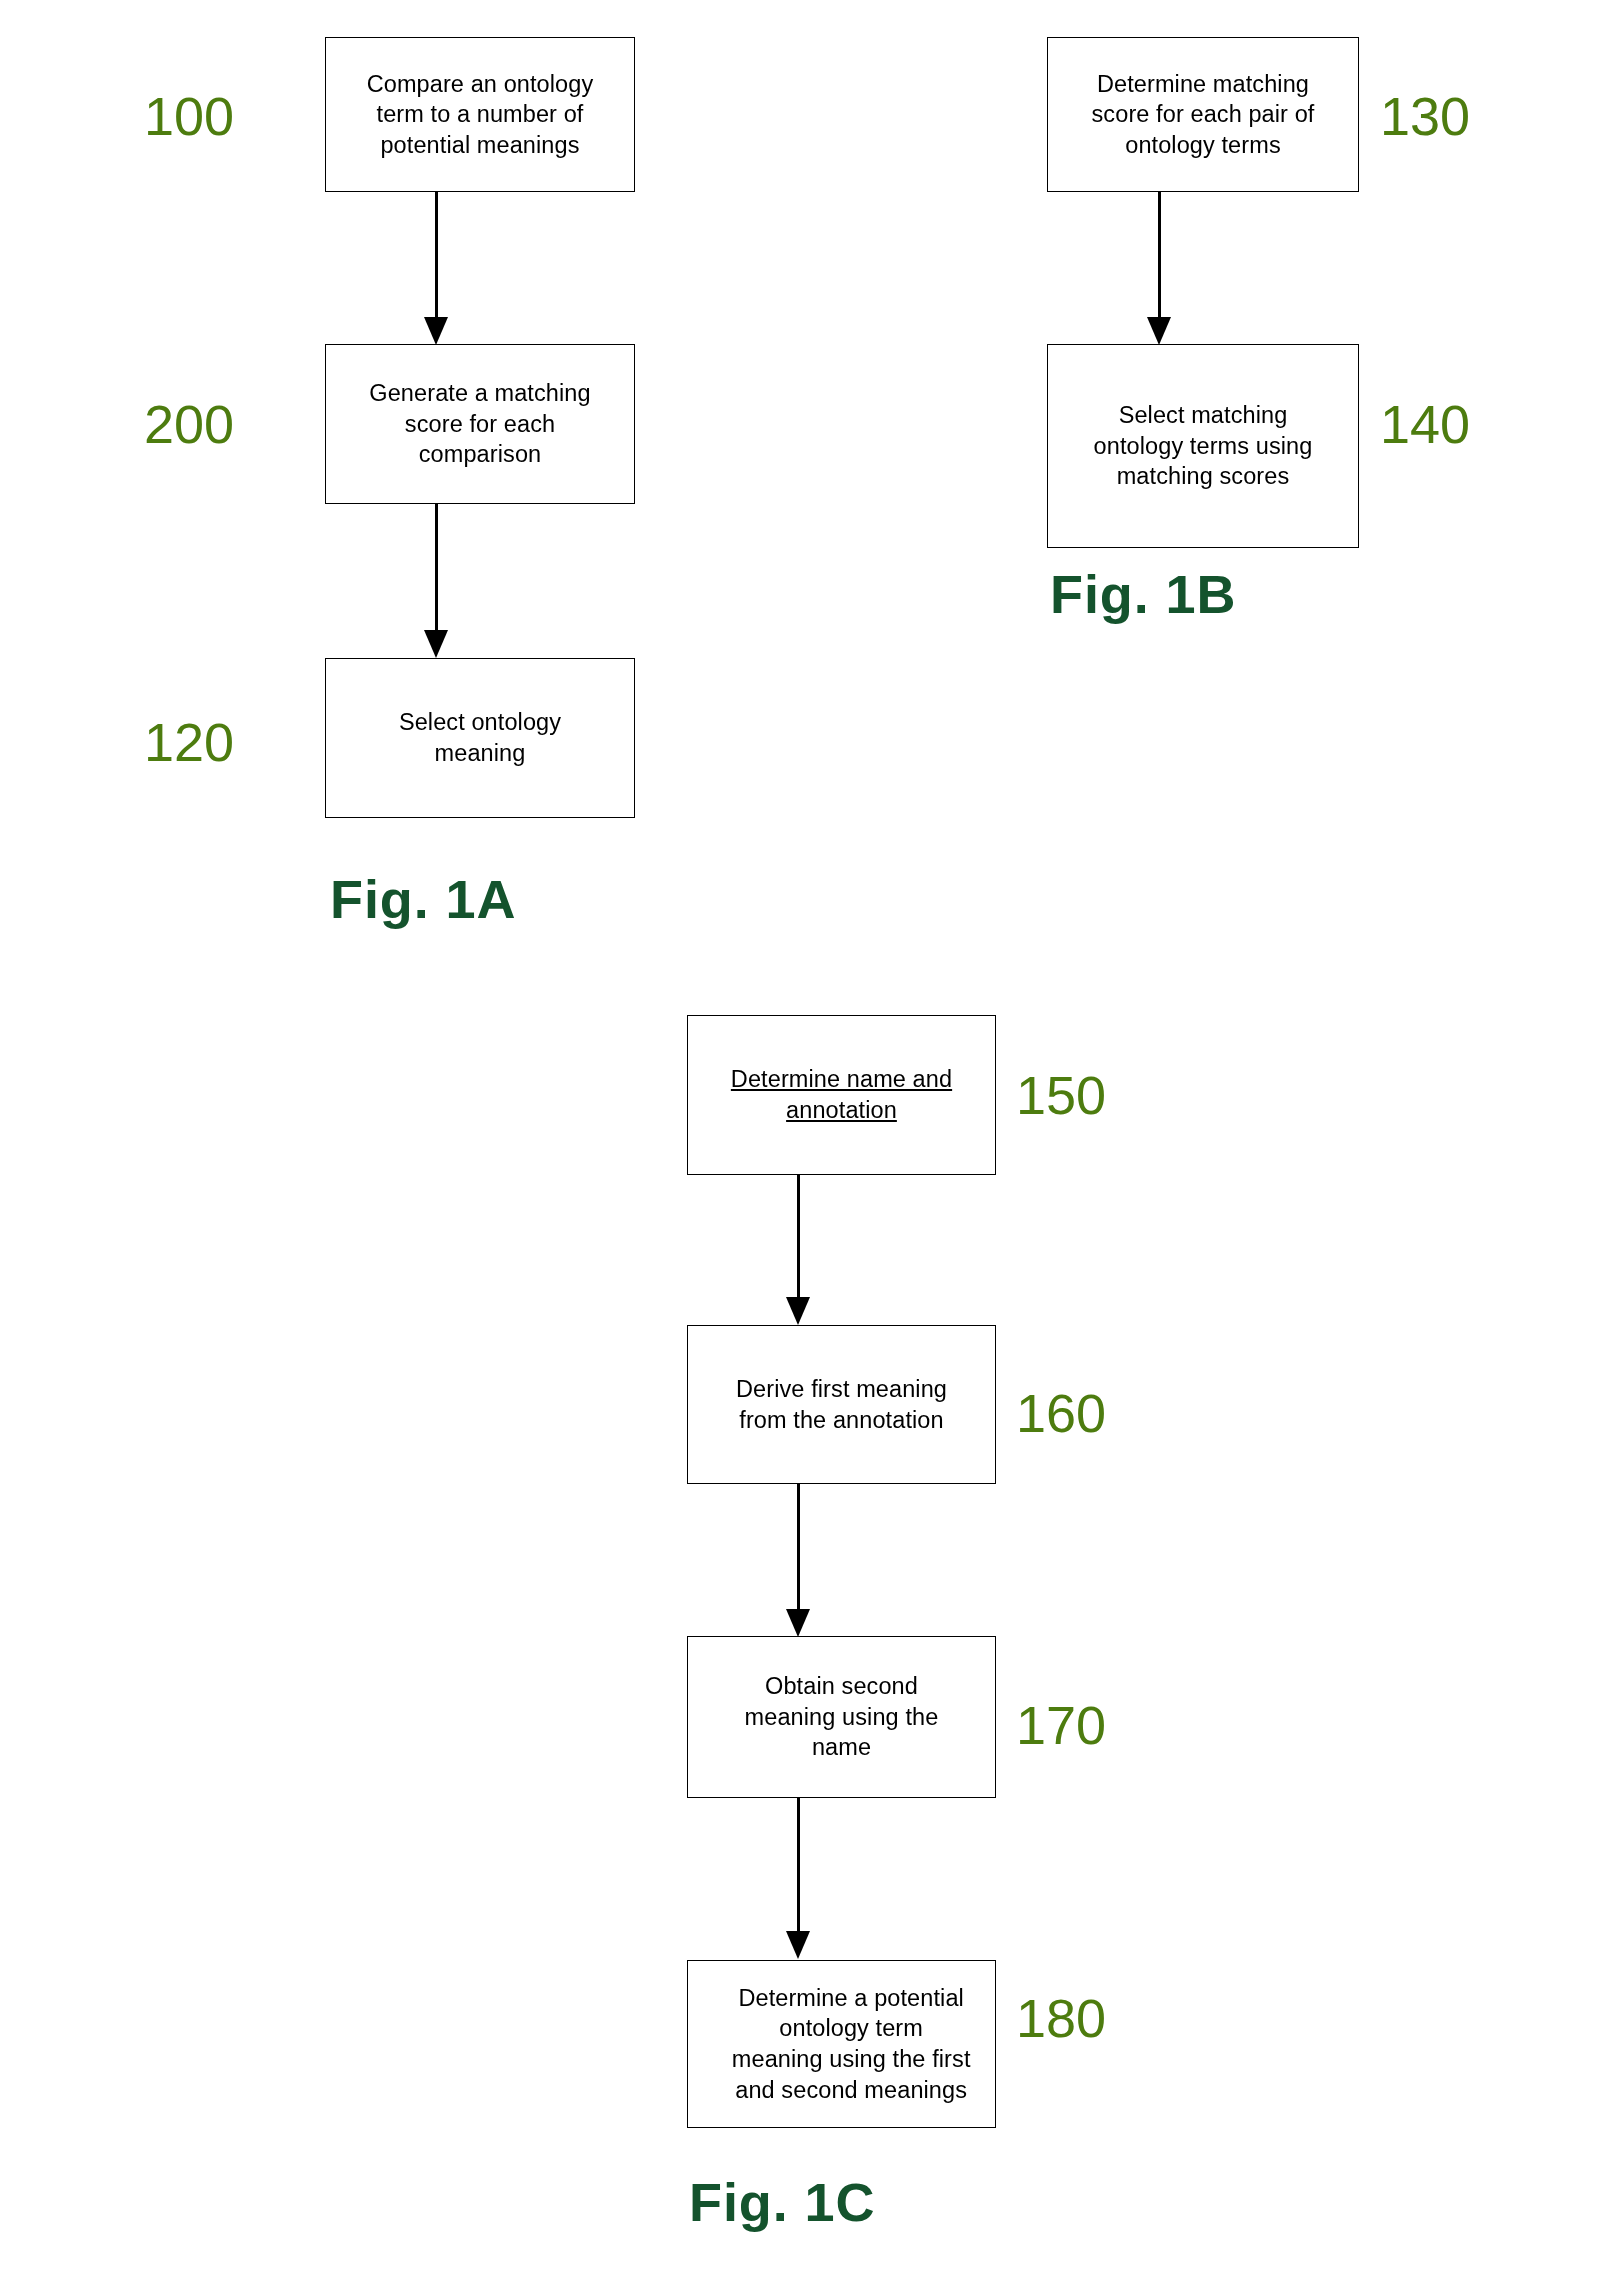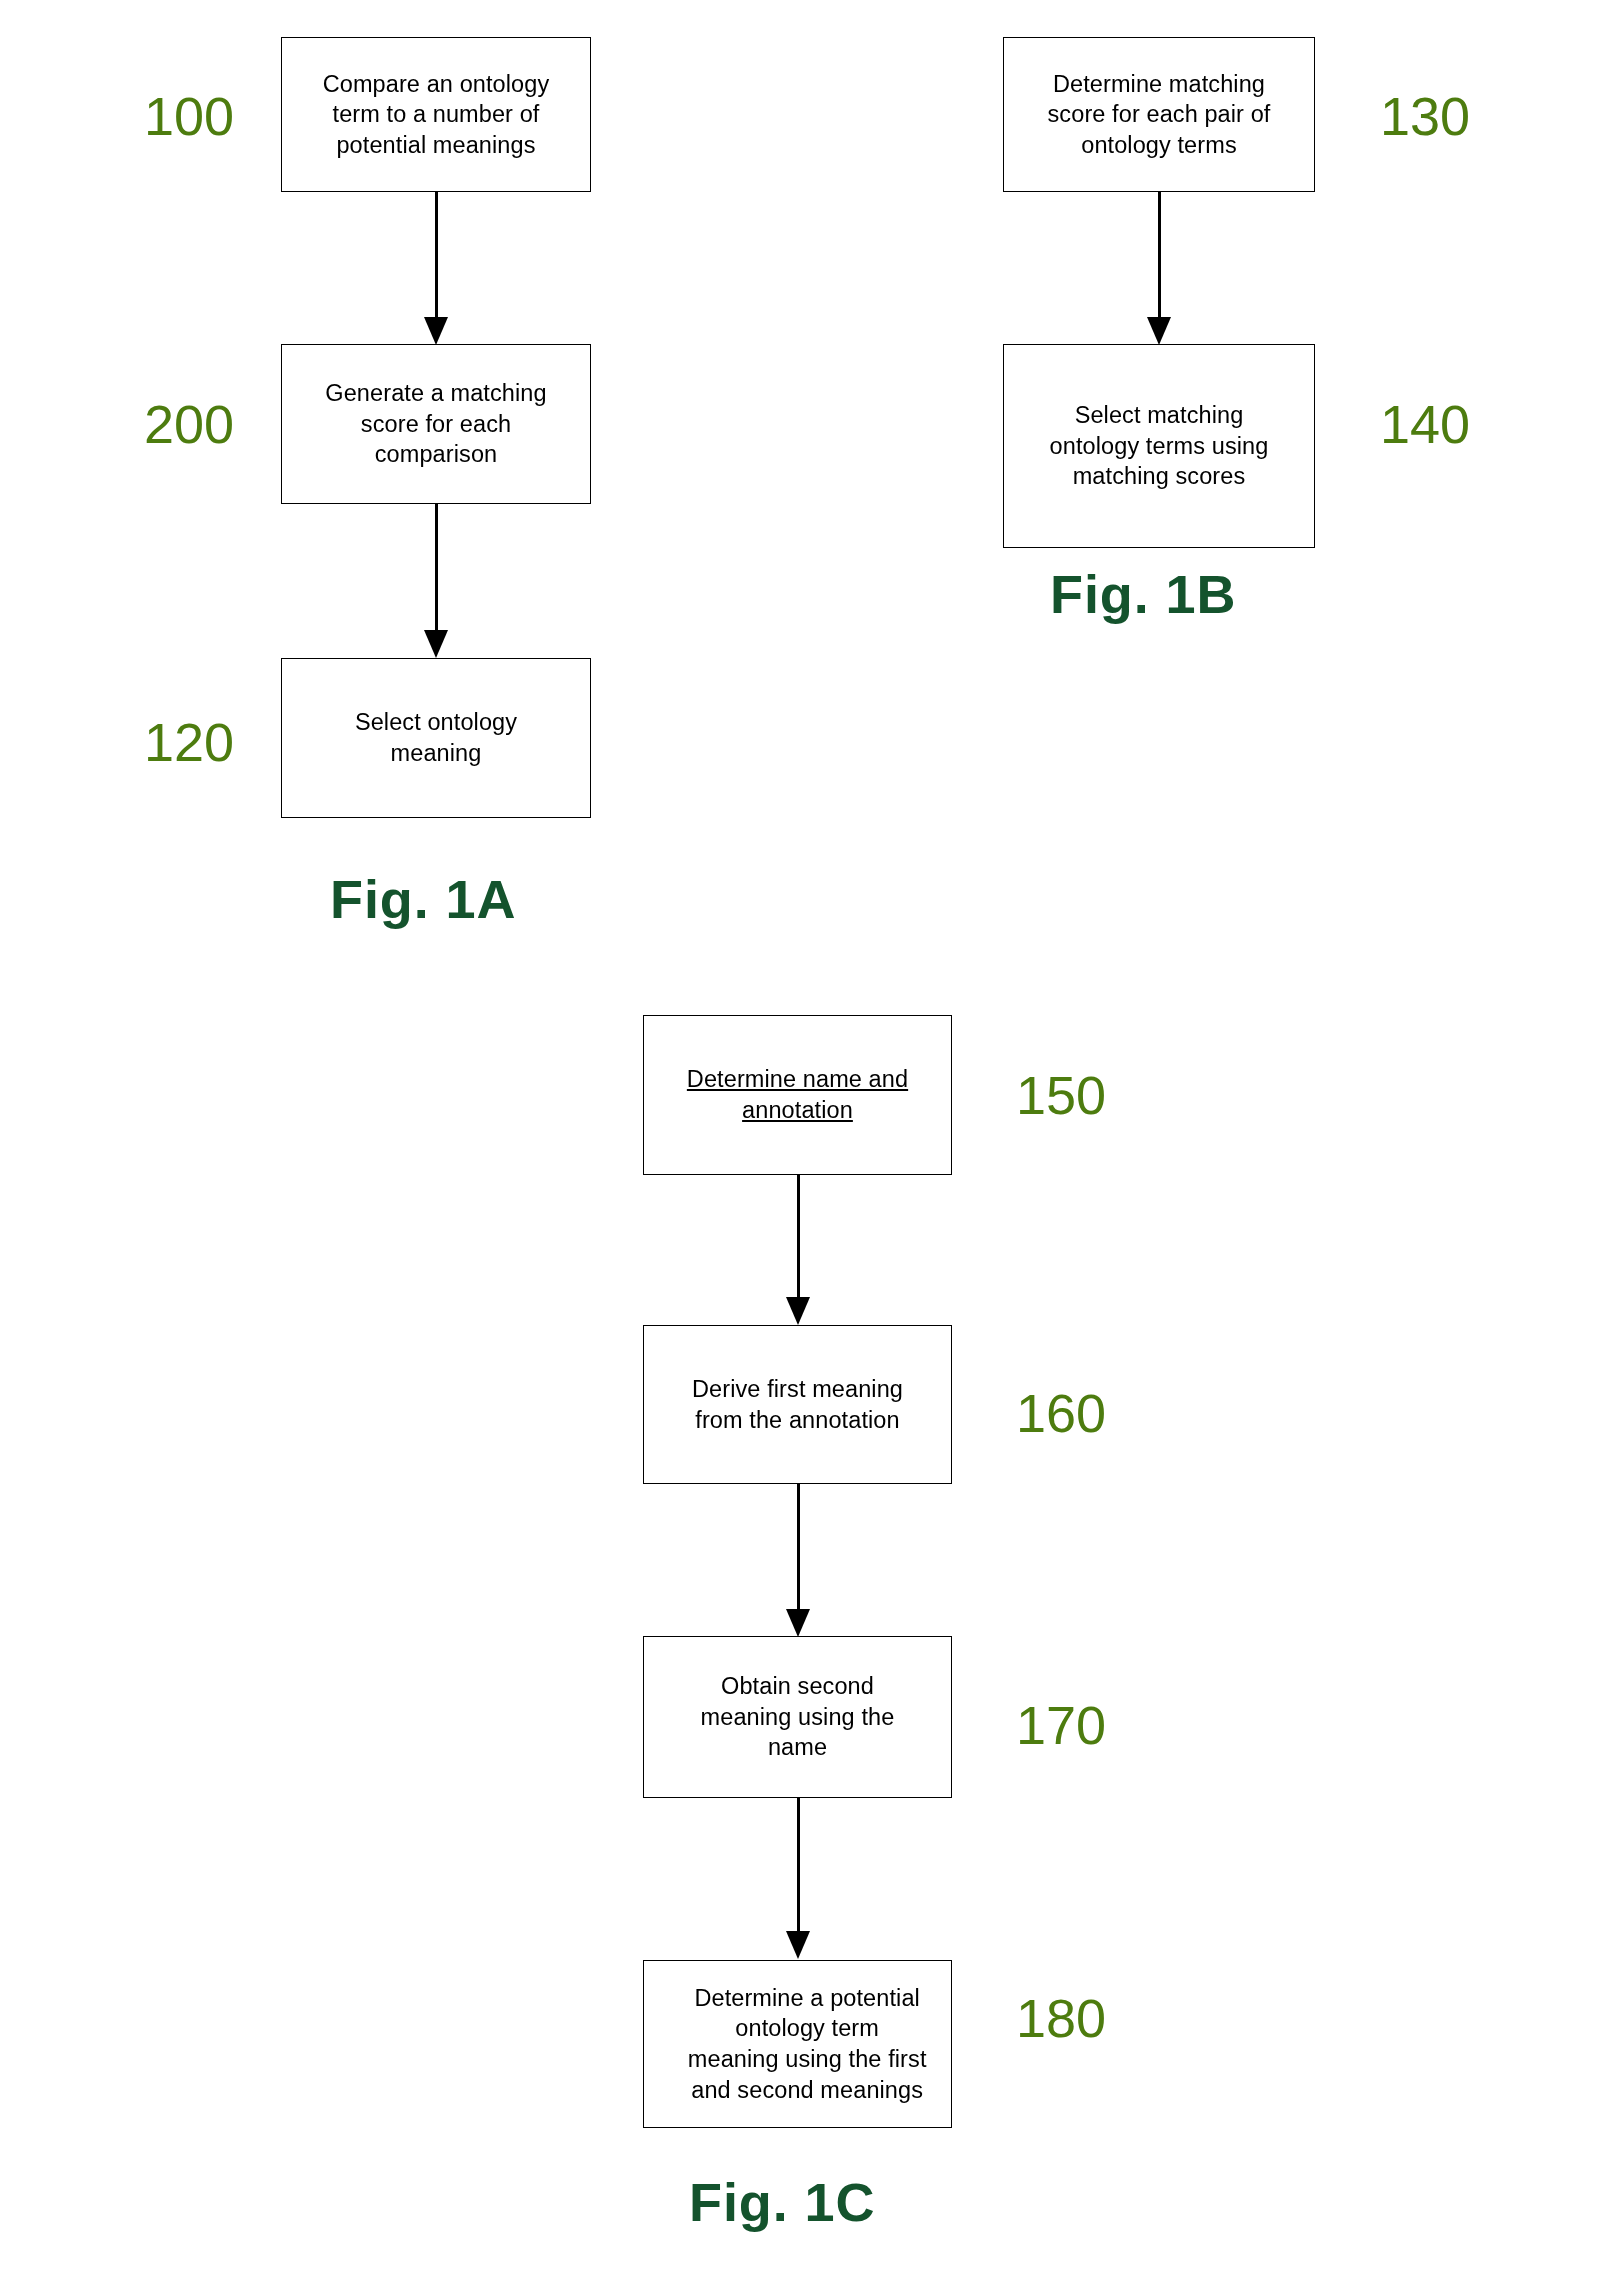--- a/index.html
+++ b/index.html
@@ -28,20 +28,21 @@
   .node {
     position: absolute;
     box-sizing: border-box;
     border: 1.7px solid #000000;
     background: #ffffff;
     display: flex;
     align-items: center;
     justify-content: center;
     text-align: center;
     padding: 3.5px 8.7px;
+    margin-left: 44px;
   }
   .node .node-text {
     display: block;
     font-size: 23.5px;
     line-height: 1.30;
     letter-spacing: 0.1px;
     color: #000000;
     white-space: pre-line;
   }
 

